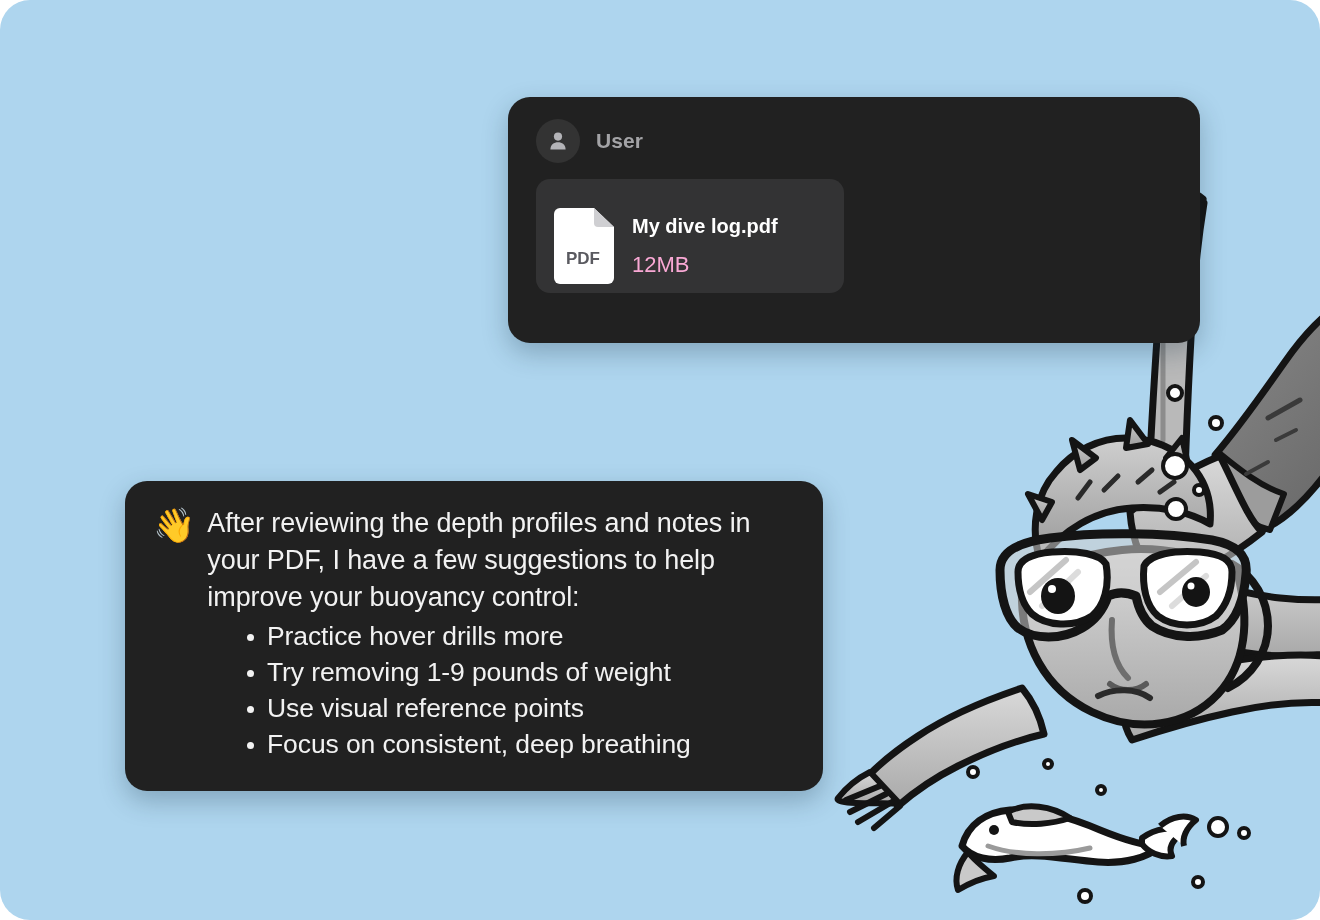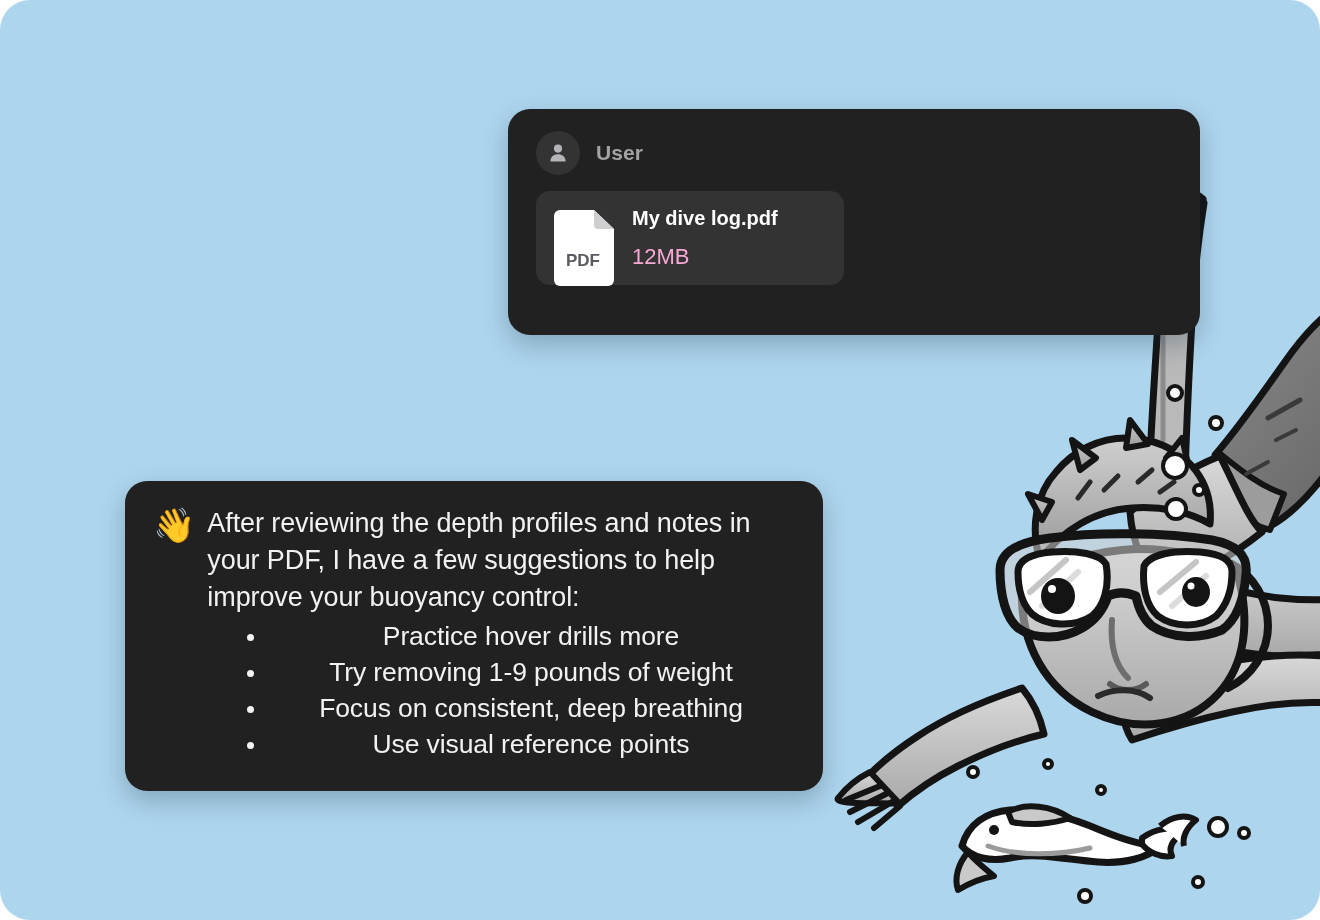--- a/index.html
+++ b/index.html
@@ -22,21 +22,21 @@
   #illustration {
     position: absolute;
     inset: 0;
     pointer-events: none;
   }
 
   
   #user-bubble {
     position: absolute;
     left: 508px;
-    top: 109px;
+    top: 97px;
     width: 692px;
     border-radius: 22px;
     background: #212121;
     box-shadow: 0 10px 26px rgba(20, 45, 65, 0.28);
     padding: 22px 28px 26px 28px;
     box-sizing: border-box;
   }
   .user-head {
     display: flex;
     align-items: center;
@@ -73,21 +73,21 @@
     min-width: 268px;
     margin-bottom: 24px;
   }
   .pdf-icon {
     position: relative;
     width: 60px;
     height: 56px;
     flex: 0 0 auto;
   }
   .pdf-icon svg { display: block; }
-  .file-meta { display: flex; flex-direction: column; gap: 16px; }
+  .file-meta { display: flex; flex-direction: column; gap: 16px; margin-top: 20px; }
   .file-name {
     color: #ffffff;
     font-size: 20px;
     font-weight: bold;
     line-height: 1.1;
   }
   .file-size {
     color: #f9a8d4;
     font-size: 22px;
     line-height: 1.1;
@@ -127,21 +127,20 @@
   .assistant-text {
     color: #f2f2f2;
     font-size: 27px;
     line-height: 1.37;
     letter-spacing: -0.1px;
   }
   .suggestion-list {
     list-style: none;
     margin: 2px 0 0 0;
     padding: 0 0 0 92px;
-    text-align: center;
   }
   .suggestion-list li {
     position: relative;
     color: #f2f2f2;
     font-size: 26.5px;
     line-height: 1.365;
     letter-spacing: -0.1px;
     padding-left: 22px;
   }
   .suggestion-list li::before {
@@ -339,18 +338,18 @@
   </div>
 
   <div id="assistant-bubble">
     <div class="assistant-intro">
       <span class="wave-emoji">👋</span>
       <span class="assistant-text">After reviewing the depth profiles and notes in your PDF, I have a few suggestions to help improve your buoyancy control:</span>
     </div>
     <ul class="suggestion-list">
       <li>Practice hover drills more</li>
       <li>Try removing 1-9 pounds of weight</li>
+      <li>Use visual reference points</li>
       <li>Focus on consistent, deep breathing</li>
-      <li>Use visual reference points</li>
     </ul>
   </div>
 
 </div>
 
 </body></html>

